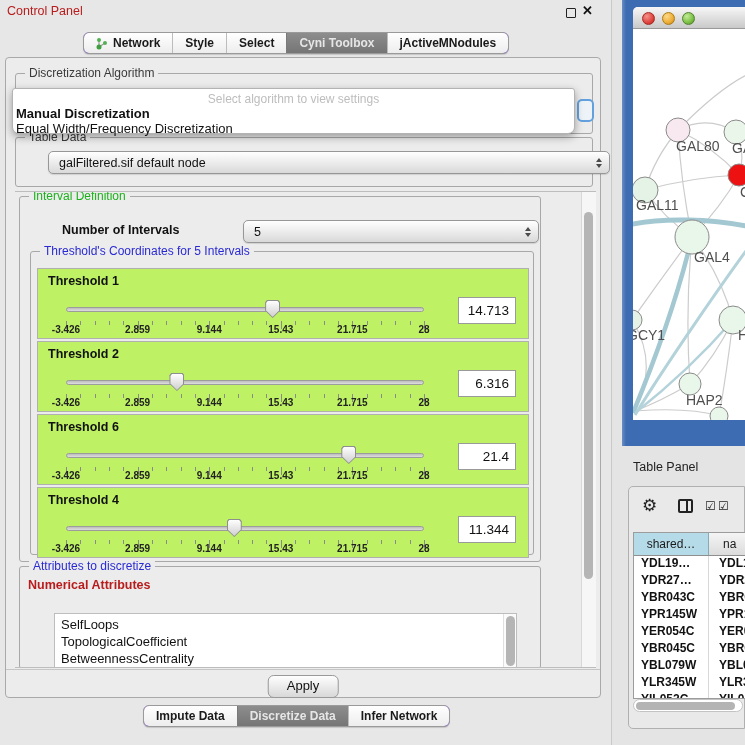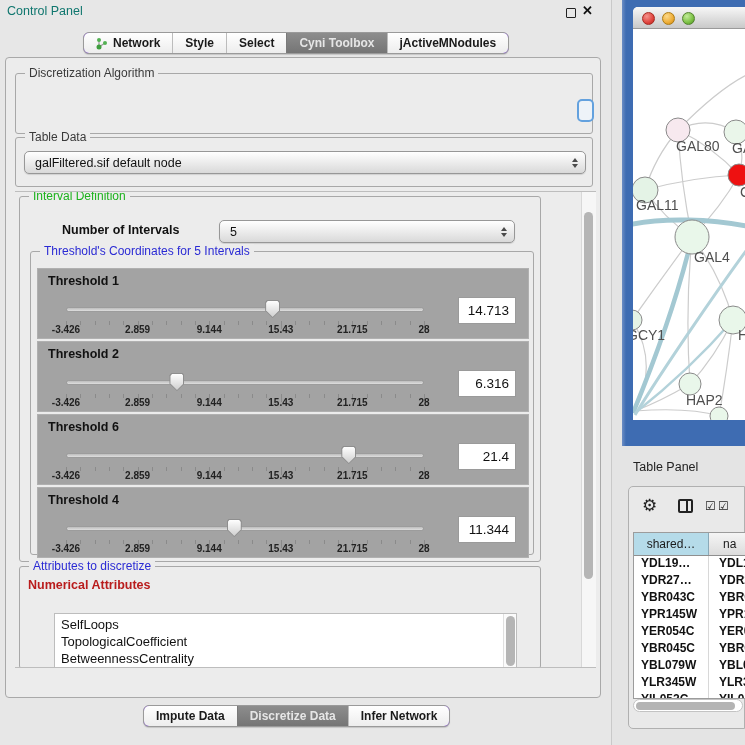--- a/index.html
+++ b/index.html
@@ -3,21 +3,21 @@
 <meta charset="utf-8">
 <style>
   * { margin:0; padding:0; box-sizing:border-box; }
   html,body { width:745px; height:745px; overflow:hidden;
     font-family:"Liberation Sans", sans-serif; background:#e4e4e4; }
 
   
   #control-panel { position:absolute; left:0; top:0; width:612px; height:745px;
     background:#e7e7e7; border-right:1px solid #c9c9c9; }
   #cp-titlebar { position:absolute; left:0; top:0; width:612px; height:24px; }
-  #cp-title { position:absolute; left:7px; top:4px; font-size:12.5px; color:#0f766e; }
+  #cp-title { position:absolute; left:7px; top:4px; font-size:12.5px; color:#b91c1c; }
   #float-btn { position:absolute; left:566px; top:8px; width:10px; height:10px;
     border:1.5px solid #222; border-radius:1px; cursor:pointer; }
   #close-btn { position:absolute; left:582px; top:3px; font-size:13px; font-weight:bold; color:#111; cursor:pointer; }
 
   
   .tabstrip { position:absolute; display:flex; height:22px;
     border:1px solid #9a9a9a; border-radius:6px; overflow:hidden;
     background:#6d28d9; box-shadow:0 1px 1px rgba(0,0,0,.15); }
   .tab { display:flex; align-items:center; gap:5px; padding:0 12px; font-size:12px;
     font-weight:bold; color:#1a1a1a; background:linear-gradient(#ffffff,#ededed);
@@ -39,21 +39,21 @@
   .gl-green { color:#1db21d; }
   .gl-blue  { color:#2a2ad4; }
 
   #algo-group  { left:9px; top:15px; width:578px; height:61px; }
   #tabledata-group { left:9px; top:79px; width:578px; height:50px; }
 
   
   .combo { position:absolute; height:23px; border:1px solid #979797; border-radius:5px;
     background:linear-gradient(#ffffff,#d9d9d9); display:flex; align-items:center;
     font-size:12.5px; color:#111; padding-left:10px; cursor:pointer;
-    box-shadow:0 1px 1px rgba(0,0,0,.12); }
+    box-shadow:0 1px 1px rgba(0,0,0,.12);margin-left:24px; }
   .combo .stepper { position:absolute; right:7px; top:0; height:100%;
     display:flex; flex-direction:column; justify-content:center; gap:2px; }
   .tri-up   { width:0; height:0; border-left:3.5px solid transparent;
     border-right:3.5px solid transparent; border-bottom:4.5px solid #4a4a4a; }
   .tri-down { width:0; height:0; border-left:3.5px solid transparent;
     border-right:3.5px solid transparent; border-top:4.5px solid #4a4a4a; }
 
   
   #combo-focus-fragment { position:absolute; left:571px; top:41px; width:17px; height:23px;
     border:2px solid #63a1de; border-radius:5px; background:#eef3f8; z-index:5; }
@@ -65,21 +65,21 @@
   .vthumb { position:absolute; left:2px; width:9px; background:#b5b5b5; border-radius:5px; }
   #content-scrollbar { right:0; top:0; width:15px; height:477px; }
   #content-scrollbar .vthumb { top:20px; height:367px; }
 
   #interval-group { left:4px; top:4px; width:522px; height:366px; }
   #num-intervals-label { position:absolute; left:42px; top:26px; font-size:12.5px; font-weight:bold; color:#111; }
   #num-intervals-combo { left:199px; top:23px; width:296px; }
   #thresholds-group { left:10px; top:54px; width:504px; height:304px; }
 
   .threshold-row { position:absolute; left:6px; width:492px; height:71px;
-    border:1px solid #b0b0b0; background:#a3a3a3; }
+    border:1px solid #b0b0b0; background:#bef264; }
   .threshold-label { position:absolute; left:10px; top:5px; font-size:12.5px; font-weight:bold; color:#111; }
   .slider { position:absolute; left:28px; top:30px; width:358px; height:34px; }
   .slider-track { position:absolute; left:0; top:8px; width:100%; height:5px;
     background:linear-gradient(#bdbdbd,#dedede); border:1px solid #9c9c9c; border-radius:3px; }
   .slider-thumb { position:absolute; top:1px; width:15px; height:18px; margin-left:-7.5px;
     clip-path:polygon(12% 0,88% 0,100% 12%,100% 60%,50% 100%,0 60%,0 12%);
     background:#8e8e8e; cursor:pointer; }
   .slider-thumb i { position:absolute; inset:1px; display:block;
     clip-path:polygon(12% 0,88% 0,100% 12%,100% 60%,50% 100%,0 60%,0 12%);
     background:linear-gradient(#fefefe,#cfcfcf); }
@@ -440,34 +440,44 @@
             <div class="vthumb"></div>
           </div>
         </div>
       </div>
 
       <div id="content-scrollbar" class="vscrollbar">
         <div class="vthumb"></div>
       </div>
     </div>
 
+    <div id="apply-strip">
+      <button id="apply-btn">Apply</button>
+    </div>
   </div>
 
   <div id="bottom-tabs" class="tabstrip">
       <div class="tab">
     <span class="tab-label">Impute Data</span>
   </div>
       <div class="tab selected">
     <span class="tab-label">Discretize Data</span>
   </div>
       <div class="tab">
     <span class="tab-label">Infer Network</span>
   </div>
     </div>
 
+  <div id="algo-popup">
+    <div class="hint">Select algorithm to view settings</div>
+    <div id="popup-options">
+        <div class="popup-option bold" style="top: 17px;">Manual Discretization</div>
+        <div class="popup-option" style="top: 32px;">Equal Width/Frequency Discretization</div>
+      </div>
+  </div>
 </div>
 
 <div id="network-frame">
   <div id="net-window">
     <div id="net-titlebar">
       <span id="light-red" class="traffic"></span>
       <span id="light-yellow" class="traffic"></span>
       <span id="light-green" class="traffic"></span>
     </div>
     <div id="net-canvas">

